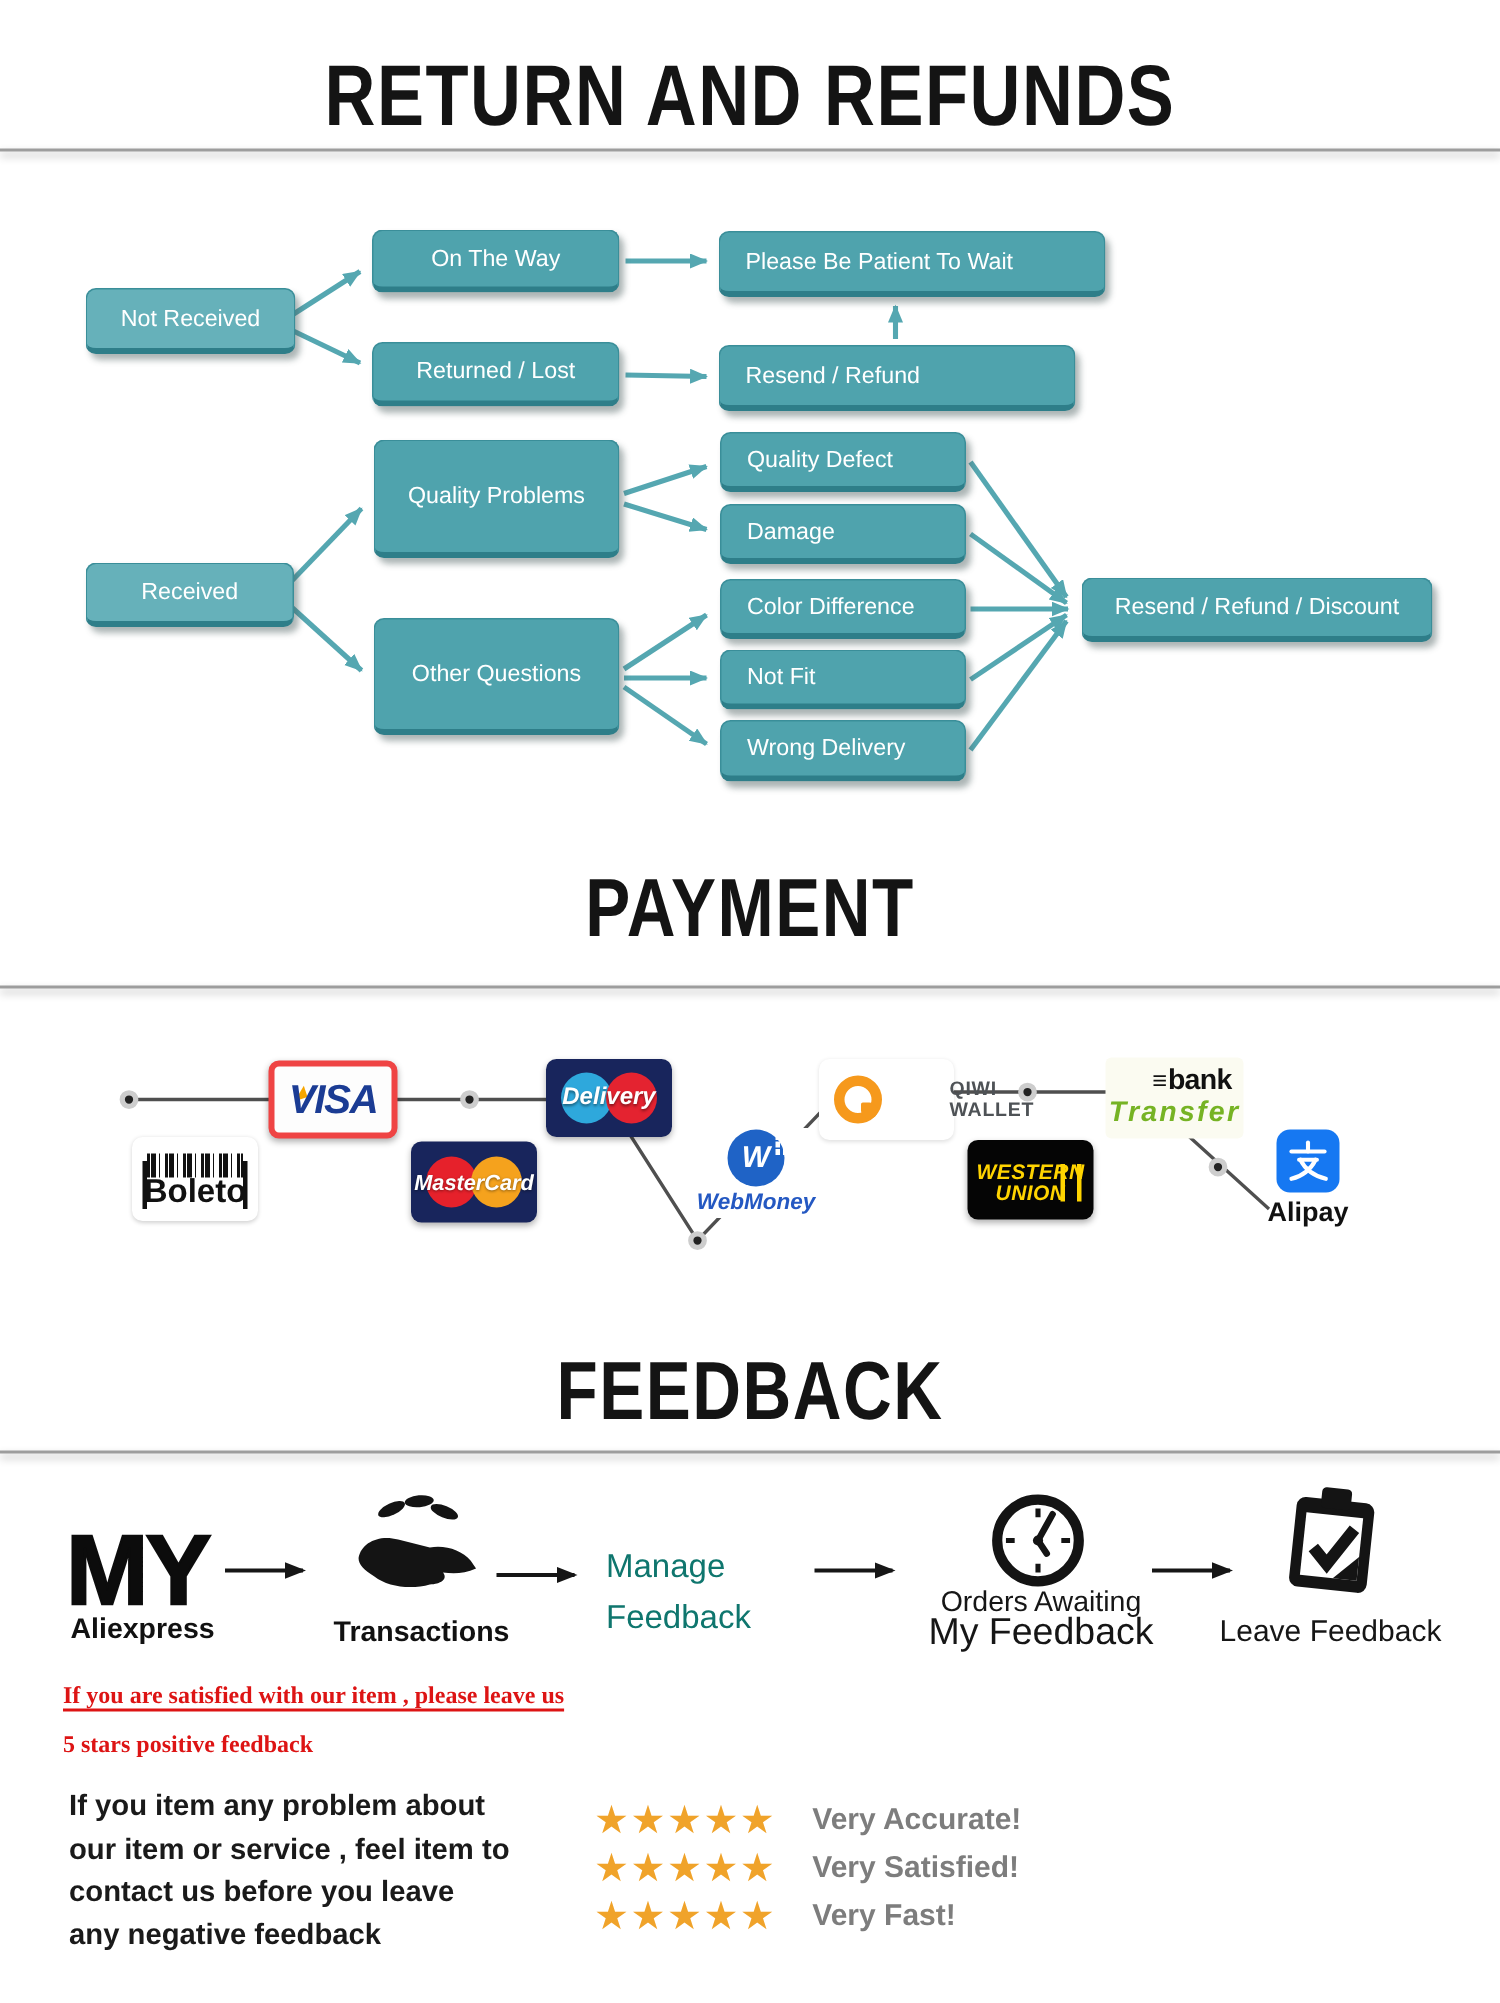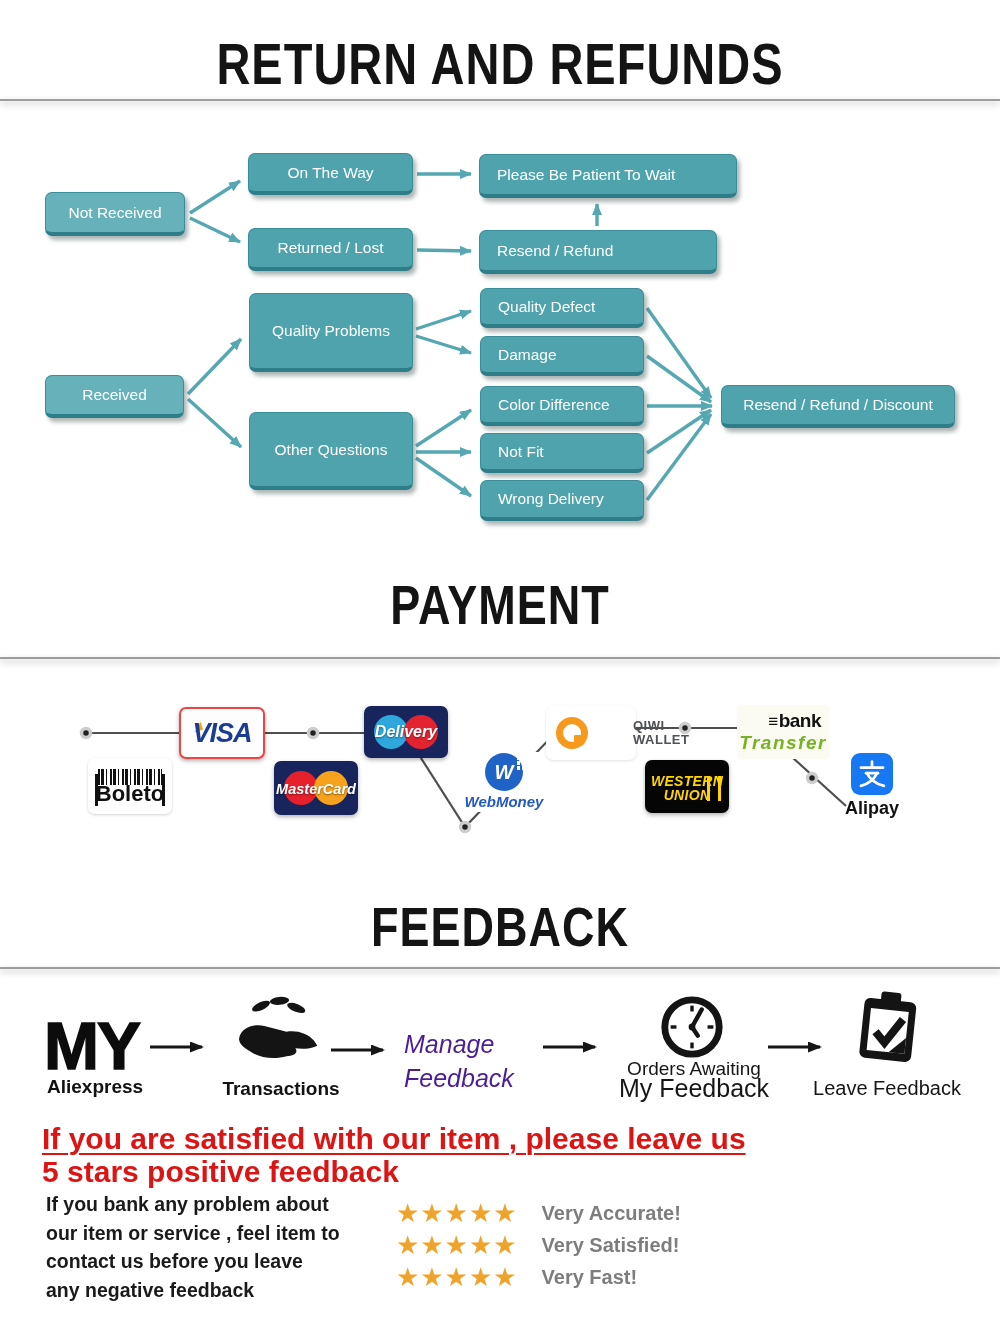--- a/index.html
+++ b/index.html
@@ -13,25 +13,25 @@
   .t1{font-size:47px;} .t2{font-size:45px;} .t3{font-size:45px;}
 
   .divider{position:absolute;left:0;width:1000px;height:2px;background:#9d9d9d;
            box-shadow:0 3px 6px rgba(0,0,0,.30);}
 
   
   .fb{position:absolute;background:#4fa3ad;border:1px solid #3a8e99;border-bottom:4px solid #2e7e89;
       border-radius:7px;box-shadow:3px 4px 4px rgba(70,90,90,.45);color:#fff;font-size:15.5px;
       display:flex;align-items:center;justify-content:center;box-sizing:border-box;text-align:center;}
   .fb.la{justify-content:flex-start;padding-left:17px;text-align:left;}
-  .fb.lt{background:#66b1ba;}
+  .fb.lt{background:#66b1ba;margin-left:12px;}
 
   
   .pc{position:absolute;border-radius:7px;box-shadow:0 2px 4px rgba(0,0,0,.30);box-sizing:border-box;}
-  .visa{background:#fdfdfd;border:2px solid #ef4444;display:flex;align-items:center;justify-content:center;}
+  .visa{background:#fdfdfd;border:4px solid #ef4444;display:flex;align-items:center;justify-content:center;}
   .visa-txt{font-style:italic;font-weight:bold;font-size:27px;color:#1b3c94;letter-spacing:-1px;position:relative;z-index:2;}
   .visa-wing{position:absolute;left:12px;top:14px;width:0;height:0;z-index:1;
              border-left:9px solid transparent;border-bottom:8px solid #f7a600;transform:rotate(-18deg);}
   .navy{background:#18255c;}
   .circ{position:absolute;width:34px;height:34px;border-radius:50%;top:9px;}
   .c-blue{left:10px;background:#2ea8dc;}
   .c-redM{right:10px;background:#e42330;}
   .c-red{left:10px;top:10px;background:#e6212b;}
   .c-org{right:10px;top:10px;background:#f5a21d;}
   .cardtxt{position:absolute;left:0;width:100%;text-align:center;color:#fff;font-weight:bold;
@@ -73,27 +73,27 @@
 
   .alipay{position:absolute;text-align:center;}
   .ali-icon{width:42px;height:42px;margin:0 auto;background:#1678f2;border-radius:9px;
             display:flex;align-items:center;justify-content:center;}
   .ali-txt{display:block;font-size:18px;font-weight:bold;color:#111;margin-top:3px;}
 
   
   .abs{position:absolute;}
   .my-big{font-size:66px;font-weight:bold;letter-spacing:-2px;color:#0c0c0c;line-height:60px;-webkit-text-stroke:1.5px #0c0c0c;}
   .bold19{font-size:19px;font-weight:bold;color:#111;}
-  .reg29{font-size:25px;color:#4c1d95;line-height:32px;font-style:italic;}
+  .reg29{font-size:22px;color:#0f766e;line-height:32px;}
   .reg19{font-size:19px;color:#161616;}
   .reg25{font-size:25px;color:#161616;}
   .reg20{font-size:20px;color:#161616;}
   .ctr{text-align:center;}
 
-  .redline{font-size:30px;font-weight:bold;color:#dd1414;}
+  .redline{font-size:16px;font-weight:bold;color:#dd1414;font-family:Liberation Serif, serif;}
   .redline.u{text-decoration:underline;text-decoration-thickness:2px;text-underline-offset:4px;}
   .blackpara{font-size:19.5px;font-weight:bold;color:#1a1a1a;line-height:28.5px;}
   .rating-row{position:absolute;left:396px;display:flex;align-items:center;height:30px;}
   .stars{font-size:26px;color:#f0a32a;letter-spacing:1px;line-height:30px;}
   .rate-label{margin-left:24px;font-size:20px;font-weight:bold;color:#7d7d7d;}
 </style>
 </head>
 <body>
 
 <div id="canvas">
@@ -282,21 +282,21 @@
       <path d="M55 64 L55 48 L39 64 Z" fill="#141414"></path>
       <path d="M24 45 L34 55 L50 30" stroke="#141414" stroke-width="8" fill="none"></path>
     </g>
   </svg>
   <div class="abs reg20 ctr" style="left:808px;top:1077px;width:158px">Leave Feedback</div>
 
   <div class="abs redline u" style="left:42px;top:1122px">If you are satisfied with our item , please leave us</div>
   <div class="abs redline" style="left:42px;top:1155px">5 stars positive feedback</div>
 
   <div class="abs blackpara" style="left:46px;top:1190px">
-    <div>If you bank any problem about</div>
+    <div>If you item any problem about</div>
     <div>our item or service , feel item to</div>
     <div>contact us before you  leave</div>
     <div>any negative feedback</div>
   </div>
 
   <div class="rating-row" style="top:1198px">
     <span class="stars">★★★★★</span>
     <span class="rate-label">Very Accurate!</span>
   </div>
   <div class="rating-row" style="top:1230px">

